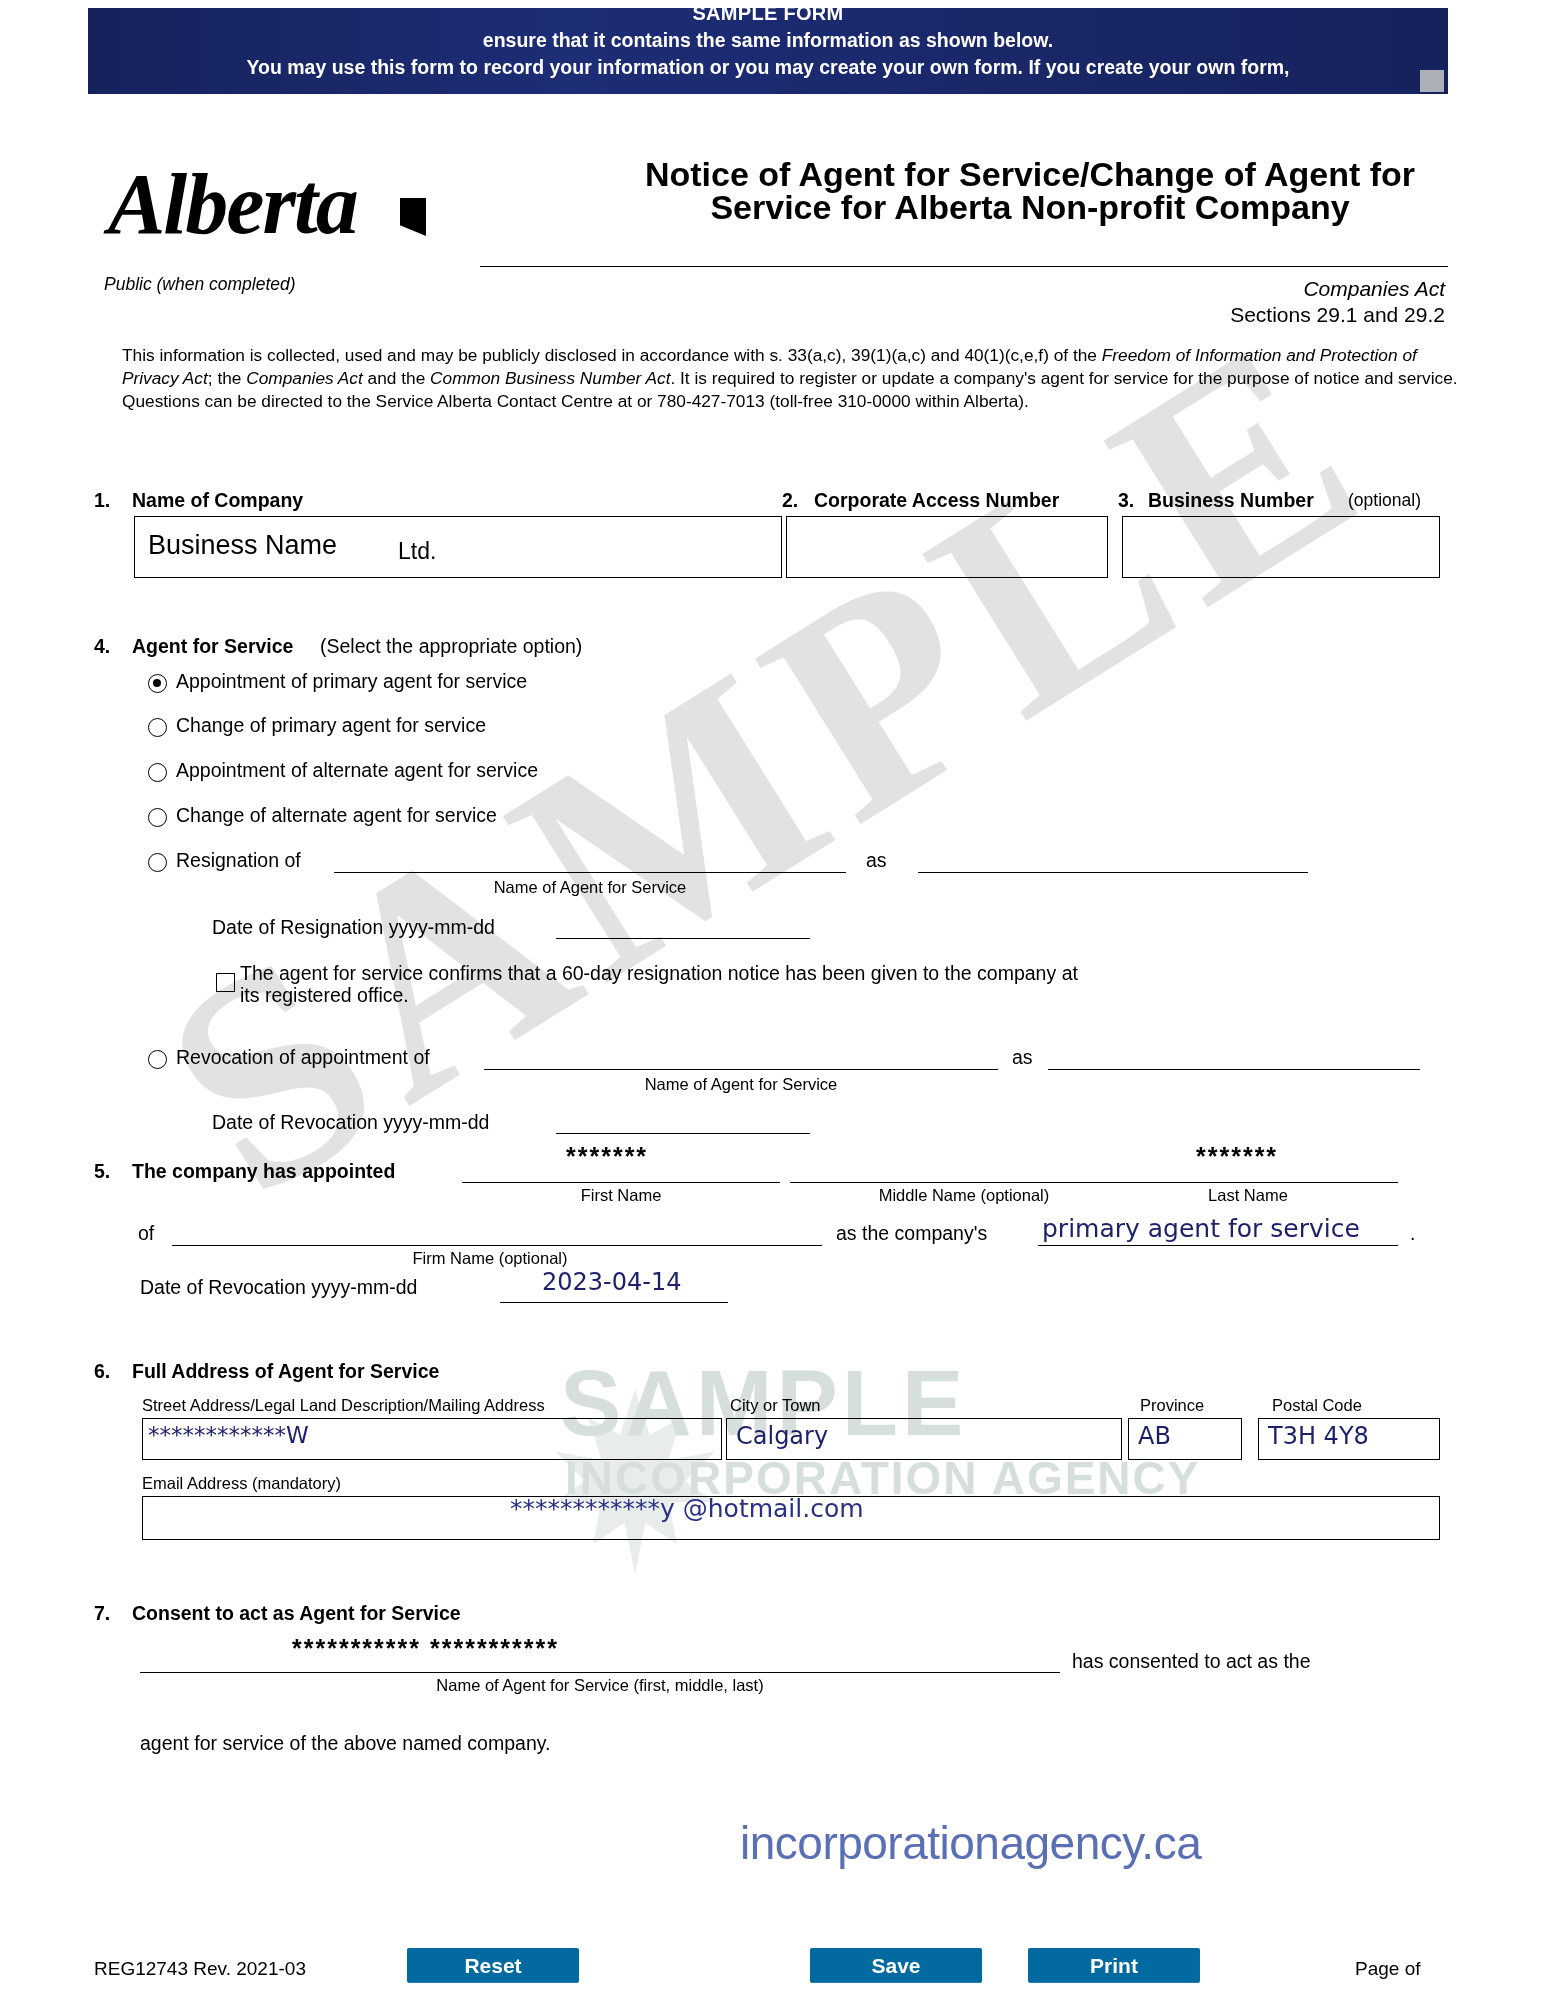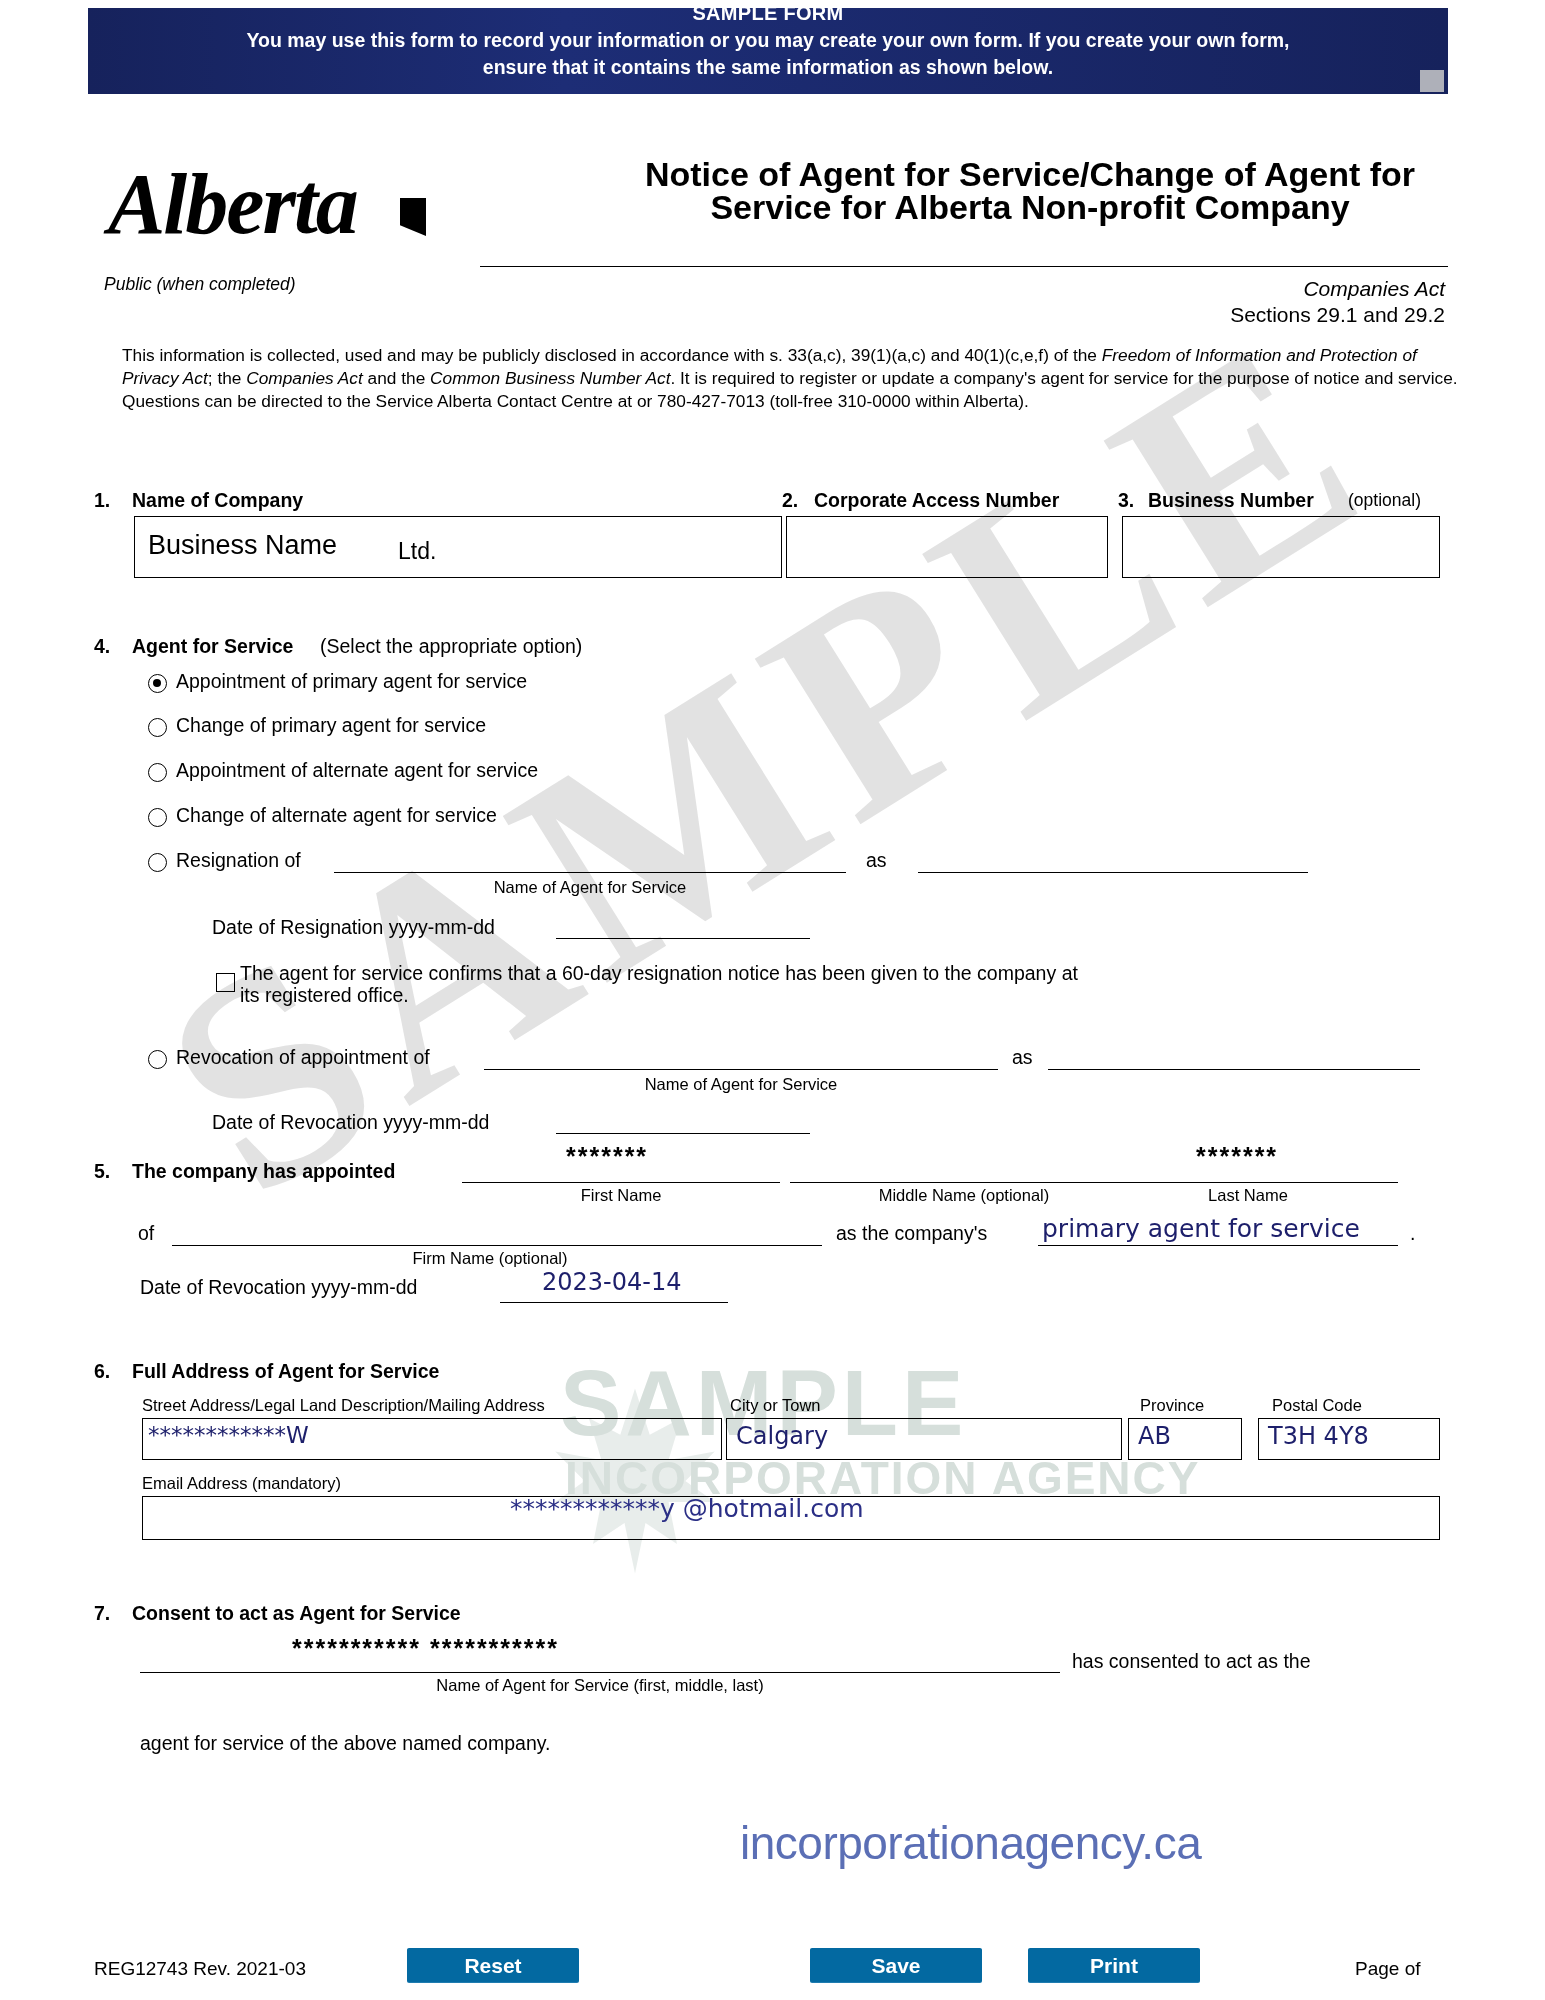--- a/index.html
+++ b/index.html
@@ -291,22 +291,22 @@
     cursor: pointer;
   }
   .footer-left { position: absolute; left: 94px; top: 1862px; font-size: 19px; }
   .footer-right { position: absolute; left: 1355px; top: 1862px; font-size: 19px; }
 </style>
 </head>
 <body>
 
 <div class="sample-banner">
   <div class="sf-title">SAMPLE FORM</div>
+  <div>ensure that it contains the same information as shown below.</div>
   <div>You may use this form to record your information or you may create your own form.  If you create your own form,</div>
-  <div>ensure that it contains the same information as shown below.</div>
   <div class="banner-corner"></div>
 </div>
 
 <div class="page">
 
   <div class="wm-sample">SAMPLE</div>
   <svg class="wm-leaf" viewBox="0 0 100 100">
     <path fill="#d6dfdb" d="M50 6 L57 28 L72 20 L66 40 L88 36 L74 50 L88 60 L66 60 L70 80 L55 70 L50 94 L45 70 L30 80 L34 60 L12 60 L26 50 L12 36 L34 40 L28 20 L43 28 Z"></path>
   </svg>
   <div class="wm-canada">SAMPLE</div>

